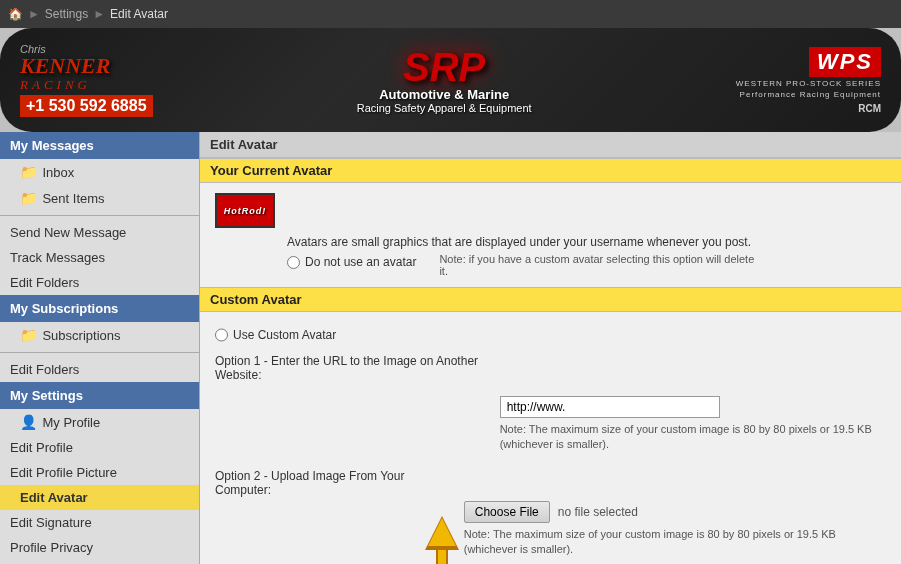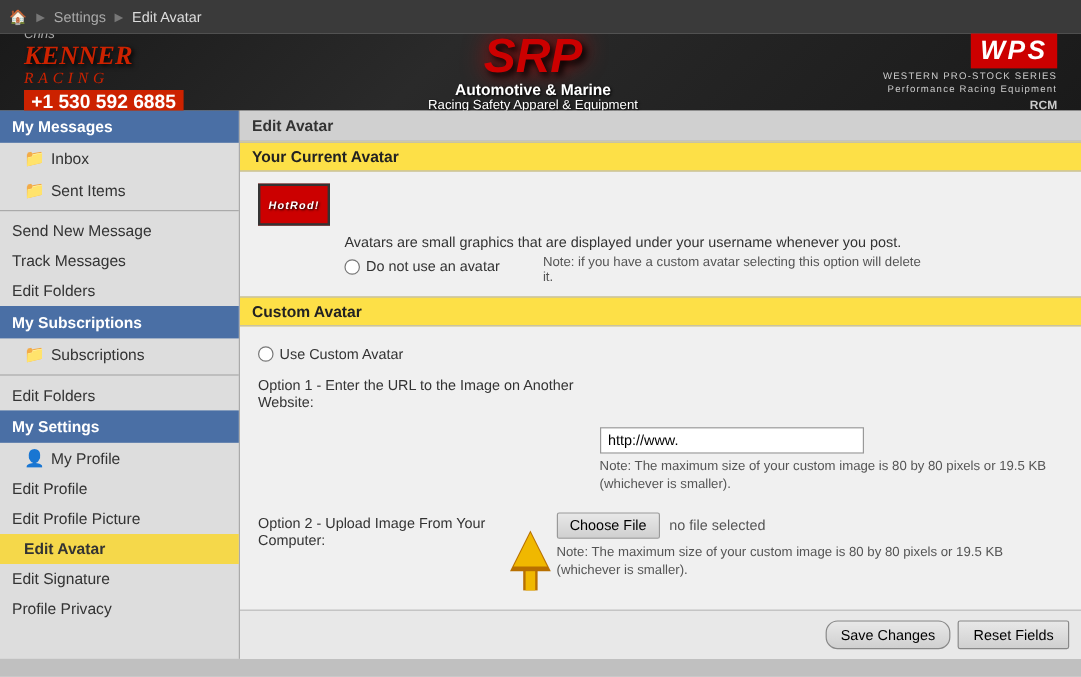--- a/index.html
+++ b/index.html
@@ -14,28 +14,29 @@
       padding: 0 8px;
       color: #ccc;
       font-size: 12px;
     }
     .top-nav .sep { margin: 0 5px; color: #777; }
     .top-nav .current { color: #ddd; }
 
     
     .banner {
       width: 100%;
-      height: 64px;
+      height: 104px;
       background: linear-gradient(135deg, #1a1a1a 0%, #2a2a2a 40%, #1a1a1a 100%);
       display: flex;
       align-items: center;
       justify-content: space-between;
       padding: 16px 20px;
       overflow: hidden;
       position: relative;
+      border-radius: 32px;
     }
     .banner-left {
       display: flex;
       flex-direction: column;
       align-items: flex-start;
     }
     .banner-logo-kenner {
       color: #cc2200;
       font-size: 22px;
       font-weight: bold;
@@ -256,20 +257,21 @@
     .note-text {
       font-size: 11px;
       color: #555;
       max-width: 440px;
       line-height: 1.4;
     }
     .choose-file-row {
       display: flex;
       align-items: center;
       gap: 8px;
+      margin-top: 34px;
     }
     .choose-file-btn {
       padding: 3px 10px;
       background: linear-gradient(to bottom, #e8e8e8, #d0d0d0);
       border: 1px solid #999;
       font-size: 12px;
       cursor: pointer;
       border-radius: 2px;
     }
     .no-file-text {
@@ -388,21 +390,21 @@
     <div class="content-header">Edit Avatar</div>
 
     <div class="content-section-title">Your Current Avatar</div>
     <div class="avatar-section">
       <div class="current-avatar-row">
         <div class="avatar-img-placeholder">
           <span style="font-style:italic; text-shadow:1px 1px 2px #000;">HotRod!</span>
         </div>
         <div class="avatar-desc-area">
           <p>Avatars are small graphics that are displayed under your username whenever you post.</p>
-          <div style="display:flex; gap:36px; align-items:flex-start; margin-top:4px;">
+          <div style="display:flex; gap:23px; align-items:flex-start; margin-top:4px;">
             <div class="radio-row">
               <input type="radio" name="avatar_option" style="">
               <label>Do not use an avatar</label>
             </div>
             <div style="font-size:11px;color:#555;max-width:320px;">Note: if you have a custom avatar selecting this option will delete it.</div>
           </div>
         </div>
       </div>
     </div>
 

